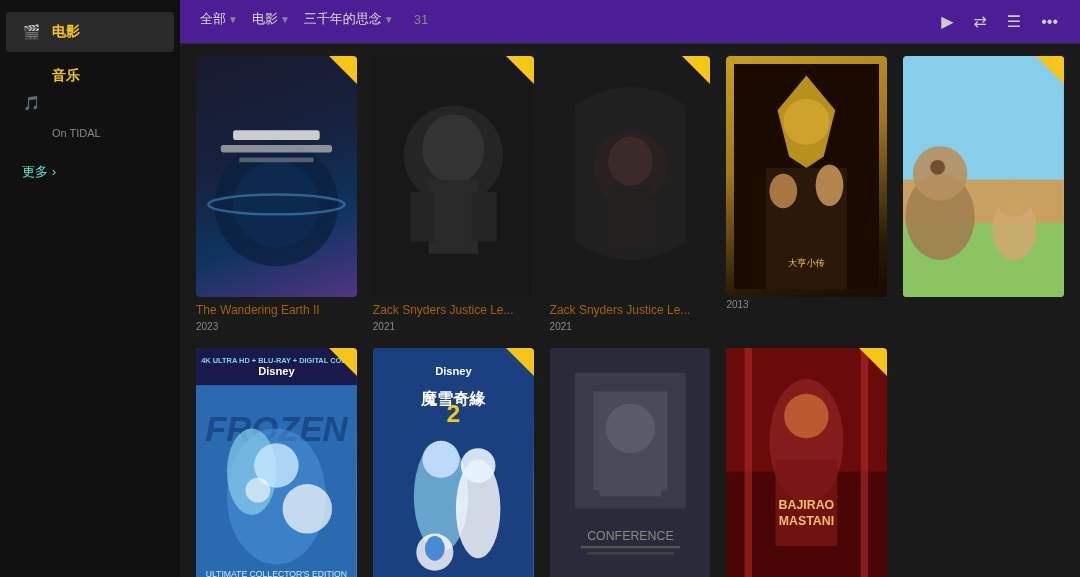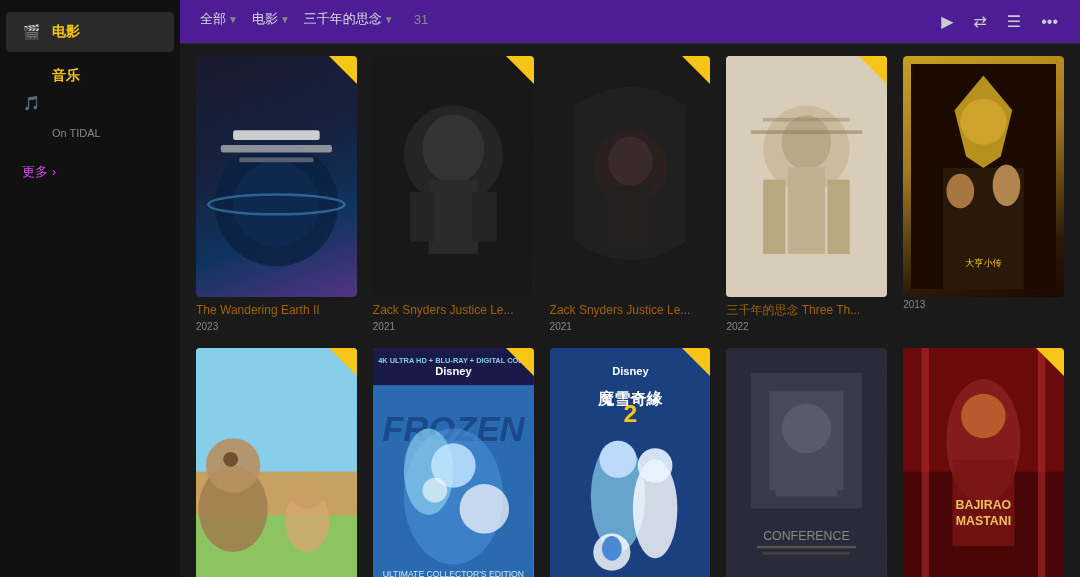--- a/index.html
+++ b/index.html
@@ -50,21 +50,21 @@
       font-size: 11px;
       color: #888;
       display: block;
       margin-top: 42px;
     }
     .sidebar-more {
       display: flex;
       align-items: center;
       padding: 10px 16px;
       cursor: pointer;
-      color: #d946ef;
+      color: #5eead4;
       font-size: 13px;
       margin: 2px 6px;
     }
     .sidebar-more .chevron {
       margin-left: 4px;
       font-size: 12px;
     }
 
     
     .main {
@@ -331,41 +331,20 @@
                 <rect x="48" y="105" width="34" height="50" fill="#252020"></rect>
               </svg>
             </div>
           </div>
           <div class="corner-badge"></div>
         </div>
         <div class="movie-title">Zack Snyders Justice Le...</div>
         <div class="movie-year">2021</div>
       </div>
 
-      <div class="movie-card">
-        <div class="poster-wrap">
-          <div class="poster-bg poster-three">
-            <div class="poster-content">
-              <svg width="100%" height="100%" viewBox="0 0 130 195" preserveAspectRatio="xMidYMid slice">
-                <rect x="0" y="0" width="130" height="195" fill="#d8cdb8"></rect>
-                <circle cx="65" cy="75" r="35" fill="#c8b898" opacity="0.8"></circle>
-                <ellipse cx="65" cy="70" rx="20" ry="22" fill="#b8a888"></ellipse>
-                <rect x="50" y="90" width="30" height="70" fill="#c0b090"></rect>
-                <rect x="30" y="100" width="18" height="60" fill="#b8a880"></rect>
-                <rect x="82" y="100" width="18" height="60" fill="#b8a880"></rect>
-                <rect x="20" y="60" width="90" height="3" fill="#8b7355" opacity="0.5"></rect>
-                <rect x="30" y="50" width="70" height="3" fill="#8b7355" opacity="0.4"></rect>
-              </svg>
-            </div>
-          </div>
-          <div class="corner-badge"></div>
-        </div>
-        <div class="movie-title">三千年的思念 Three Th...</div>
-        <div class="movie-year">2022</div>
-      </div>
 
       <div class="movie-card">
         <div class="poster-wrap">
           <div class="poster-bg poster-gatsby">
             <div class="poster-content">
               <div class="gatsby-img">
                 <svg width="100%" height="100%" viewBox="0 0 130 195" preserveAspectRatio="xMidYMid slice">
                   <rect x="0" y="0" width="130" height="195" fill="#1a0a00"></rect>
                   <polygon points="65,10 90,40 80,80 65,90 50,80 40,40" fill="#c8a020" opacity="0.9"></polygon>
                   <circle cx="65" cy="50" r="20" fill="#d4a830" opacity="0.8"></circle>

